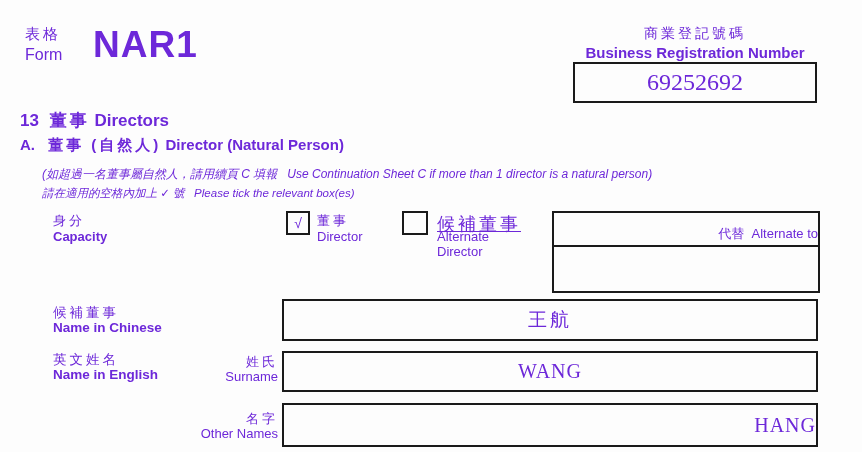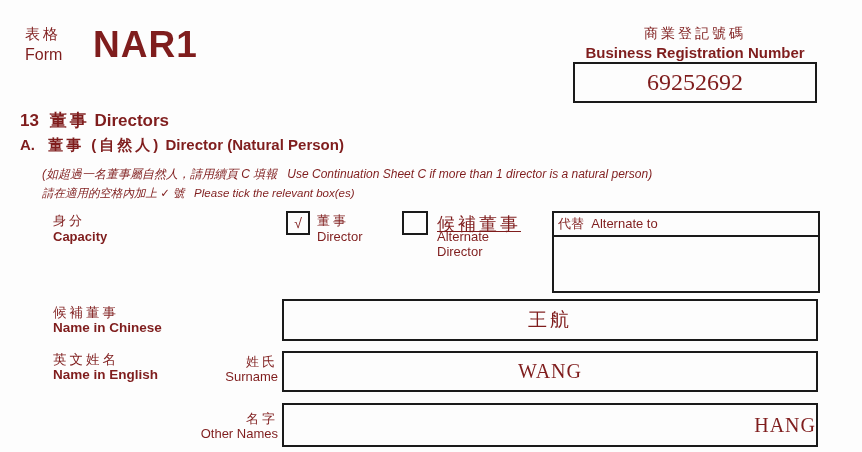--- a/index.html
+++ b/index.html
@@ -1,20 +1,20 @@
 <!DOCTYPE html>
 <html><head>
 <meta charset="utf-8">
 <style>
   html,body{margin:0;padding:0;background:#e8e8e8;}
   .page{
     position:relative;
     width:862px;height:452px;
     background:#fdfdfd;
-    color:#7f1d1d;
+    color:#6d28d9;
     font-family:"Liberation Sans","DejaVu Sans",sans-serif;
     overflow:hidden;
   }
   .abs{position:absolute;}
   .zh{letter-spacing:3px;}
   .b{font-weight:bold;}
   .it{font-style:italic;white-space:pre;}
   .serifval{font-family:"Liberation Serif","DejaVu Serif",serif;}
   .fieldbox{
     position:absolute;
@@ -31,22 +31,23 @@
   }
   .altto-box{
     position:absolute;
     border:2px solid #1a1a1a;
     background:#fdfdfd;
   }
   .altto-header{
     height:20px;
     border-bottom:2px solid #1a1a1a;
     font-size:13px;
-    padding:2px 0 0 4px;
+    padding:12px 0 0 4px;
     white-space:pre;
+    text-align:right;
   }
   .altto-body{height:52px;}
   .rlabel{text-align:right;}
 </style>
 </head>
 <body>
 
 <div class="page">
 
   <div class="abs zh" style="left:25px;top:25px;font-size:15px;">表格</div>

